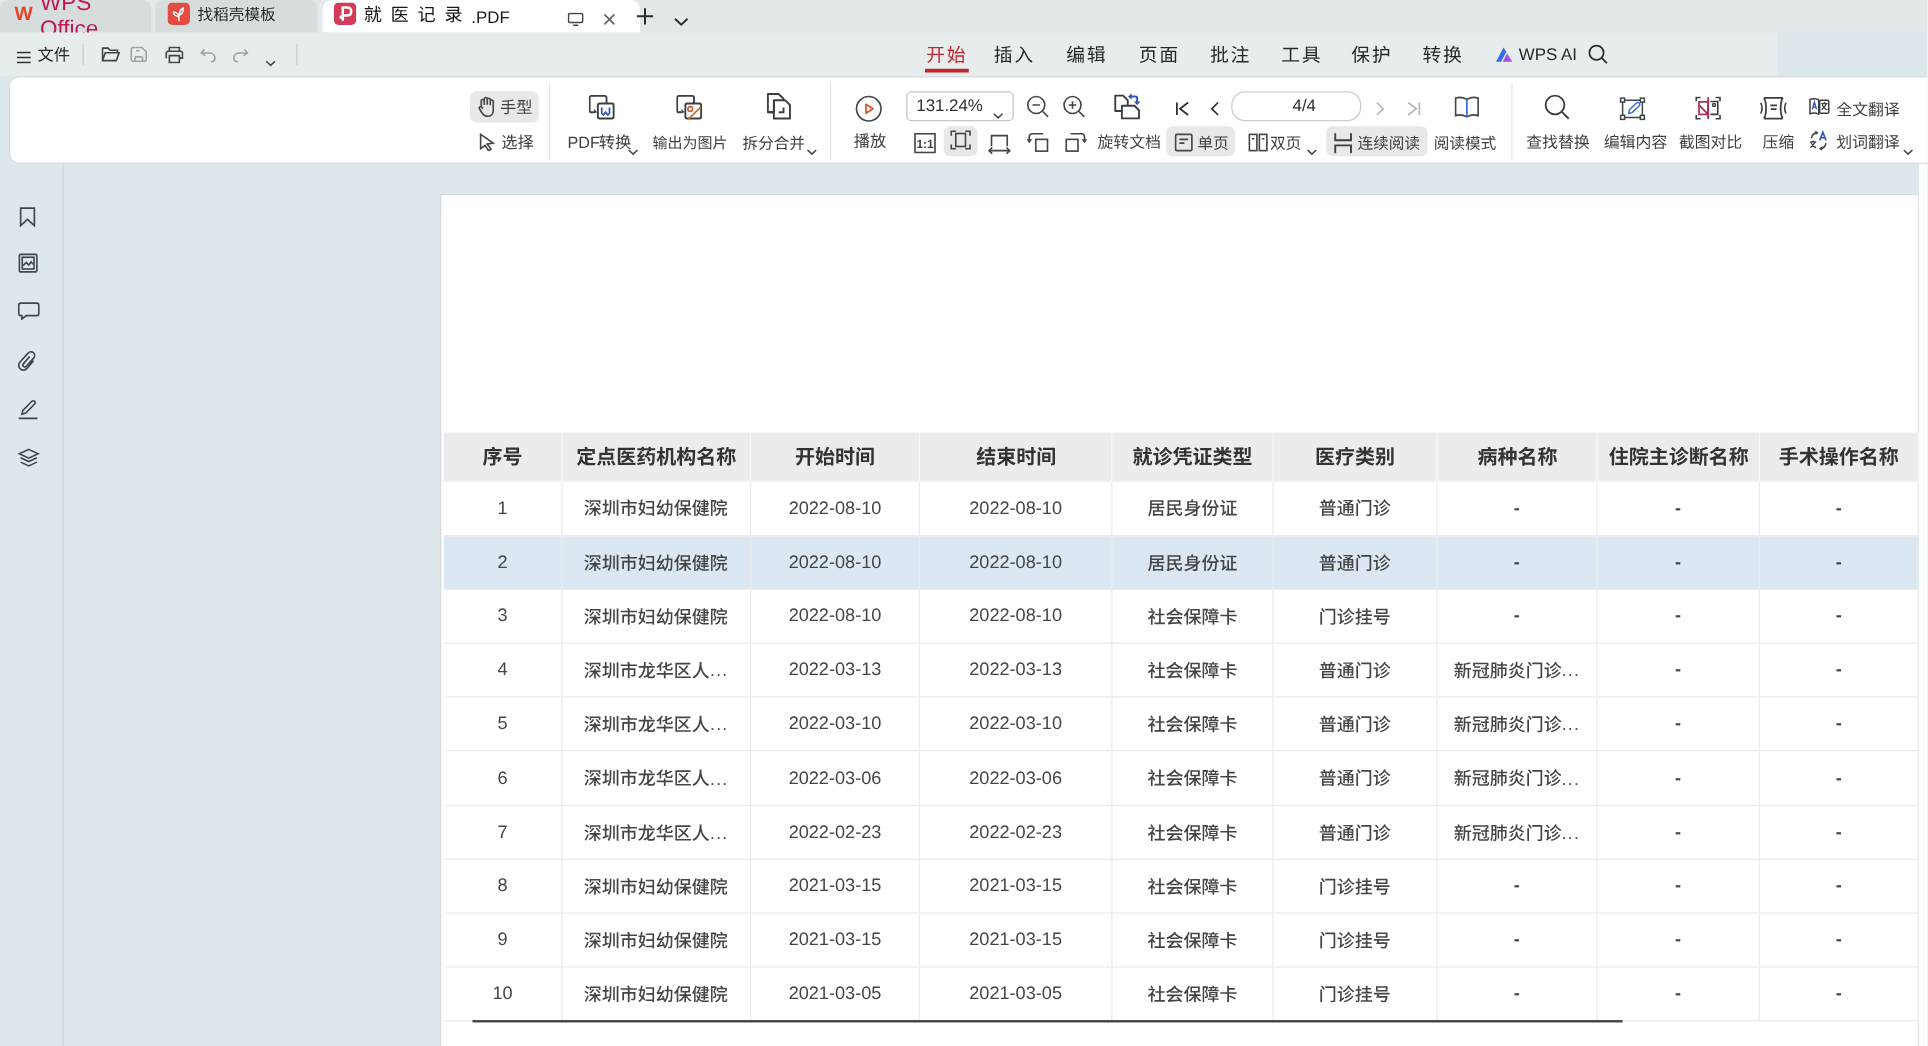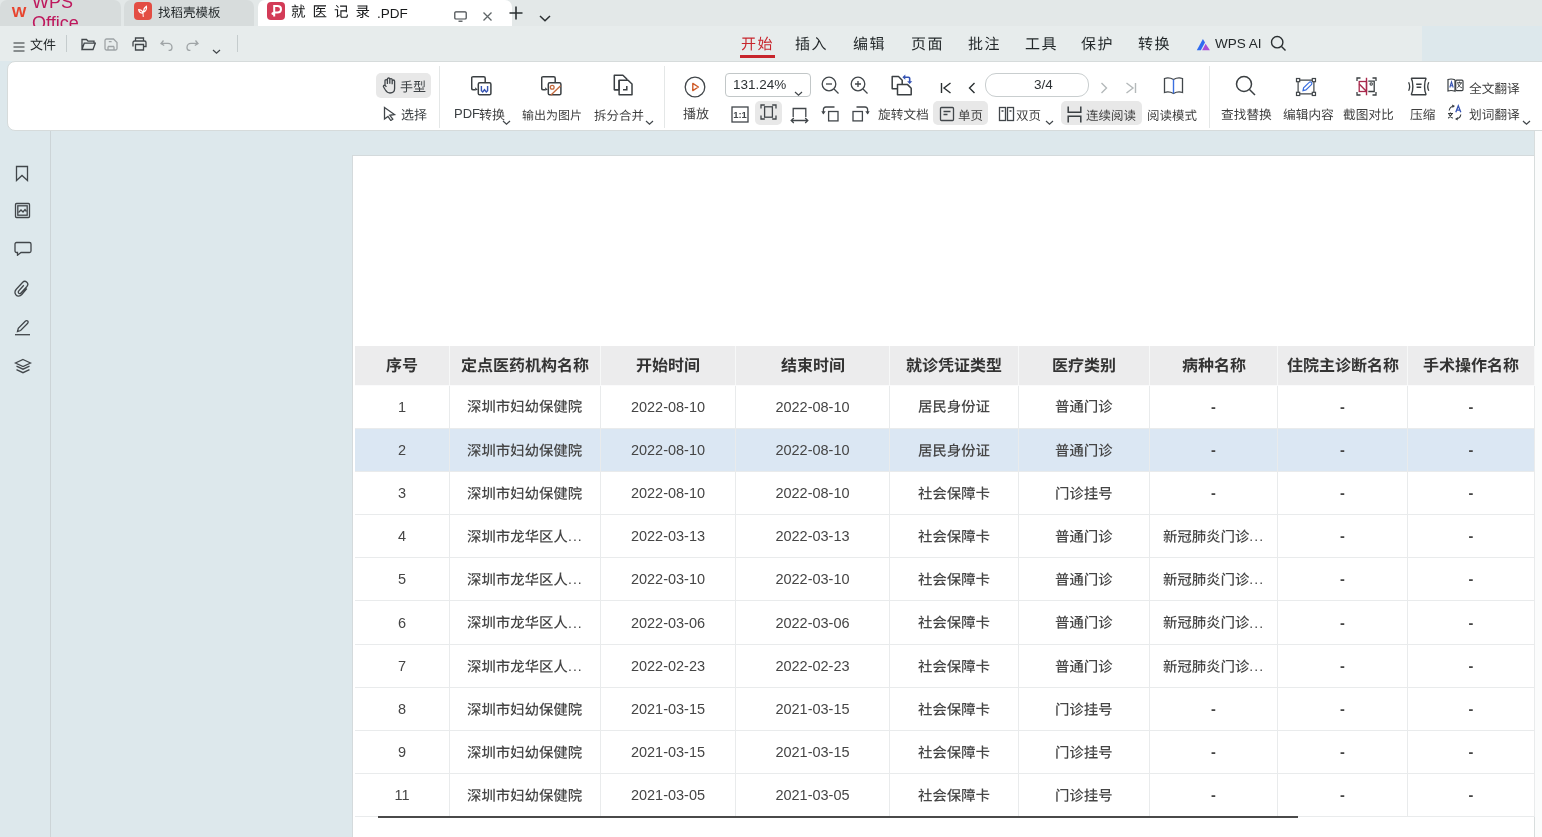--- a/index.html
+++ b/index.html
@@ -408,21 +408,21 @@
         <use href="#r6587" x="2000"></use>
         <use href="#r6863" x="3000"></use>
       </svg></span>
 <span class="abs" style="left:932px;top:18px"><svg class="ic" width="12" height="12" viewBox="0 0 12 12" fill="none">
         <path d="M1.5 1 L1.5 11 M10.5 1 L4 6 L10.5 11" stroke="#2a2f31" stroke-width="1.4" fill="none"></path>
       </svg></span>
 <span class="abs" style="left:960px;top:18px"><svg class="ic" width="8" height="12" viewBox="0 0 8 12" fill="none">
         <path d="M6.5 1 L1.5 6 L6.5 11" stroke="#2a2f31" stroke-width="1.4" fill="none"></path>
       </svg></span>
 <div class="abs" style="left:977px;top:11px;width:104px;height:24px;border:1px solid #c9cecf;border-radius:11px"></div>
-<span class="abs" style="left:1026px;top:15px;font-size:13.5px;color:#2c3134">3/4</span>
+<span class="abs" style="left:1026px;top:15px;font-size:13.5px;color:#2c3134">4/4</span>
 <span class="abs" style="left:1092px;top:18px"><svg class="ic" width="8" height="12" viewBox="0 0 8 12" fill="none">
         <path d="M1.5 1 L6.5 6 L1.5 11" stroke="#b4b9ba" stroke-width="1.4" fill="none"></path>
       </svg></span>
 <span class="abs" style="left:1117px;top:18px"><svg class="ic" width="12" height="12" viewBox="0 0 12 12" fill="none">
         <path d="M10.5 1 L10.5 11 M1.5 1 L8 6 L1.5 11" stroke="#b4b9ba" stroke-width="1.4" fill="none"></path>
       </svg></span>
 <span class="abs" style="left:1155px;top:14px"><svg class="ic" width="21" height="20" viewBox="0 0 21 20" fill="none">
         <path d="M1.5 2.5 C4.5 1.5 7.5 1.8 10.5 3.5 C13.5 1.8 16.5 1.5 19.5 2.5 L19.5 16.5 C16.5 15.5 13.5 15.8 10.5 17.5 C7.5 15.8 4.5 15.5 1.5 16.5 Z" stroke="#41464a" stroke-width="1.3" fill="none"></path>
         <path d="M10.5 3.5 L10.5 17.5" stroke="#3b6fe0" stroke-width="1.4"></path>
       </svg></span>
@@ -1065,21 +1065,21 @@
           <span style="font-weight:bold">-</span>
         </div>
 <div class="cell" style="width:130px">
           <span style="font-weight:bold">-</span>
         </div>
 <div class="cell" style="width:127px">
           <span style="font-weight:bold">-</span>
         </div>
 </div>
 <div class="trow" style="height:43.2px;background:#ffffff">
-<div class="cell" style="width:95px">11</div>
+<div class="cell" style="width:95px">10</div>
 <div class="cell" style="width:151px">
           <svg class="ct" width="115.2" height="14.4" viewBox="0 -880 8000 1000" fill="#454545">
             <use href="#m6df1" x="0"></use>
             <use href="#m5733" x="1000"></use>
             <use href="#m5e02" x="2000"></use>
             <use href="#m5987" x="3000"></use>
             <use href="#m5e7c" x="4000"></use>
             <use href="#m4fdd" x="5000"></use>
             <use href="#m5065" x="6000"></use>
             <use href="#m9662" x="7000"></use>

